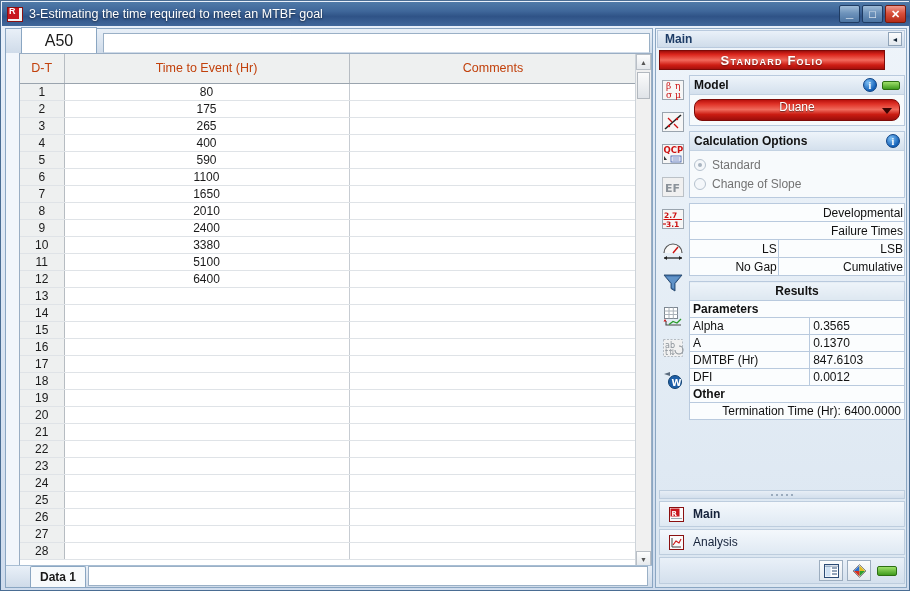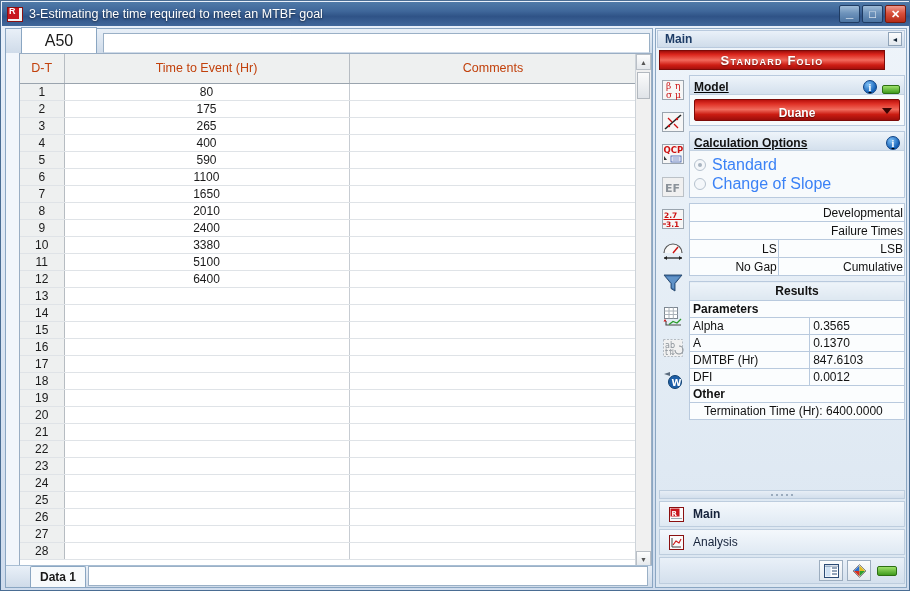--- a/index.html
+++ b/index.html
@@ -254,23 +254,22 @@
   }
   .grp {
     margin-bottom: 5px;
     background: #f7fafc;
     border: 1px solid #b9cade;
   }
   .grp-head {
     height: 19px;
     background: linear-gradient(180deg,#eef4fa 0%,#d4e0ed 100%);
     border-bottom: 1px solid #c3d2e2;
-    display: flex; align-items: flex-end;
+    display: flex; align-items: center;
     padding: 0 4px;
-    text-decoration: underline;
   }
   .grp-head .t { font-weight: bold; font-size: 12px; color: #111; flex: 1; }
   .info-ico {
     width: 14px; height: 14px; border-radius: 50%;
     background: radial-gradient(circle at 35% 30%,#7fc0f5,#1461b8 70%);
     border: 1px solid #0c4184;
     color: #fff; font-size: 10px; font-weight: bold;
     display: flex; align-items: center; justify-content: center;
     font-family: "Liberation Serif", serif;
     flex: none;
@@ -279,37 +278,36 @@
     width: 18px; height: 9px; margin-left: 5px; flex: none;
     background: linear-gradient(180deg,#9ee06a,#3f9b1e);
     border: 1px solid #2c6f13; border-radius: 2px;
   }
   .grp-body { padding: 4px; }
 
   #model-dd {
     height: 22px;
     background: linear-gradient(180deg,#b9120d 0%,#e03227 20%,#f06a5c 48%,#cb1c12 72%,#9d0e0a 100%);
     border: 1px solid #7d0b08;
-    border-radius: 2px;
-    display: flex; align-items: flex-end; justify-content: center;
+    border-radius: 8px;
+    display: flex; align-items: flex-start; justify-content: center;
     position: relative;
-    font-weight: bold;
   }
   #model-dd .lbl { color: #fff; font-size: 12px; text-shadow: 0 1px 1px rgba(0,0,0,0.5); }
   #model-dd .arw {
     position: absolute; right: 7px; top: 8px;
     width: 0; height: 0;
     border-left: 5px solid transparent;
     border-right: 5px solid transparent;
     border-top: 6px solid #3a0604;
   }
 
   .radio-row {
     display: flex; align-items: center; height: 19px;
-    color: #3b82f6; font-size: 16px;
+    color: #737373; font-size: 12px;
   }
   .rdo {
     width: 12px; height: 12px; border-radius: 50%;
     border: 1px solid #b6c2ce; background: #f4f7fa;
     margin-right: 6px; position: relative; flex: none;
   }
   .rdo.on::after {
     content: ""; position: absolute; left: 3px; top: 3px;
     width: 4px; height: 4px; border-radius: 50%;
     background: #a8b4c0;
@@ -341,21 +339,21 @@
     color: #111;
     padding: 0 3px;
     background: #fbfdfe;
   }
   table.results tr.hdr td {
     background: linear-gradient(180deg,#eef4fa,#dde7f1);
     text-align: center; font-weight: bold; height: 19px;
   }
   table.results td.sec { font-weight: bold; }
   table.results td.val { }
-  table.results td.term { text-align: left; padding-left: 14px; }
+  table.results td.term { text-align: right; padding-left: 14px; }
 
   
   #rp-grip {
     position: absolute; left: 3px; bottom: 88px;
     width: 246px; height: 9px;
     background: linear-gradient(180deg,#e7eef6,#d3dfec);
     border: 1px solid #bdcdde;
     display: flex; align-items: center; justify-content: center;
     gap: 3px;
   }

